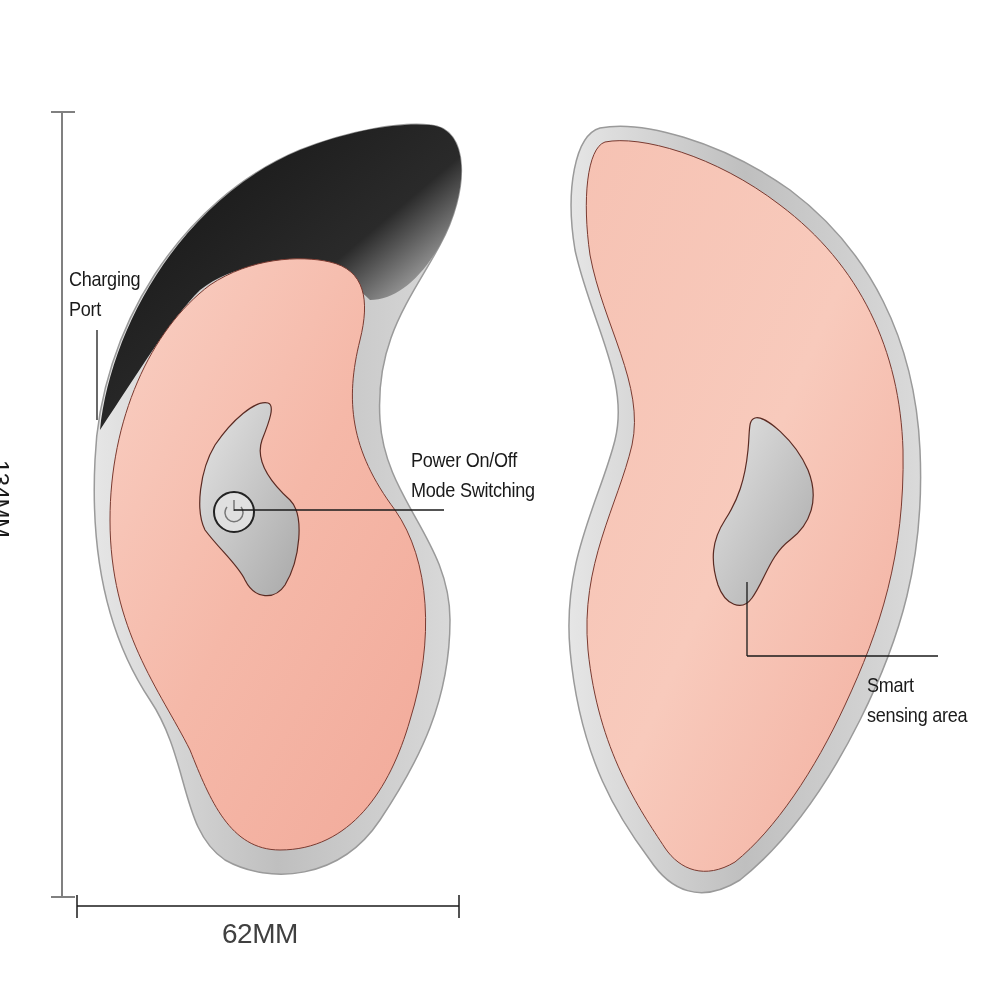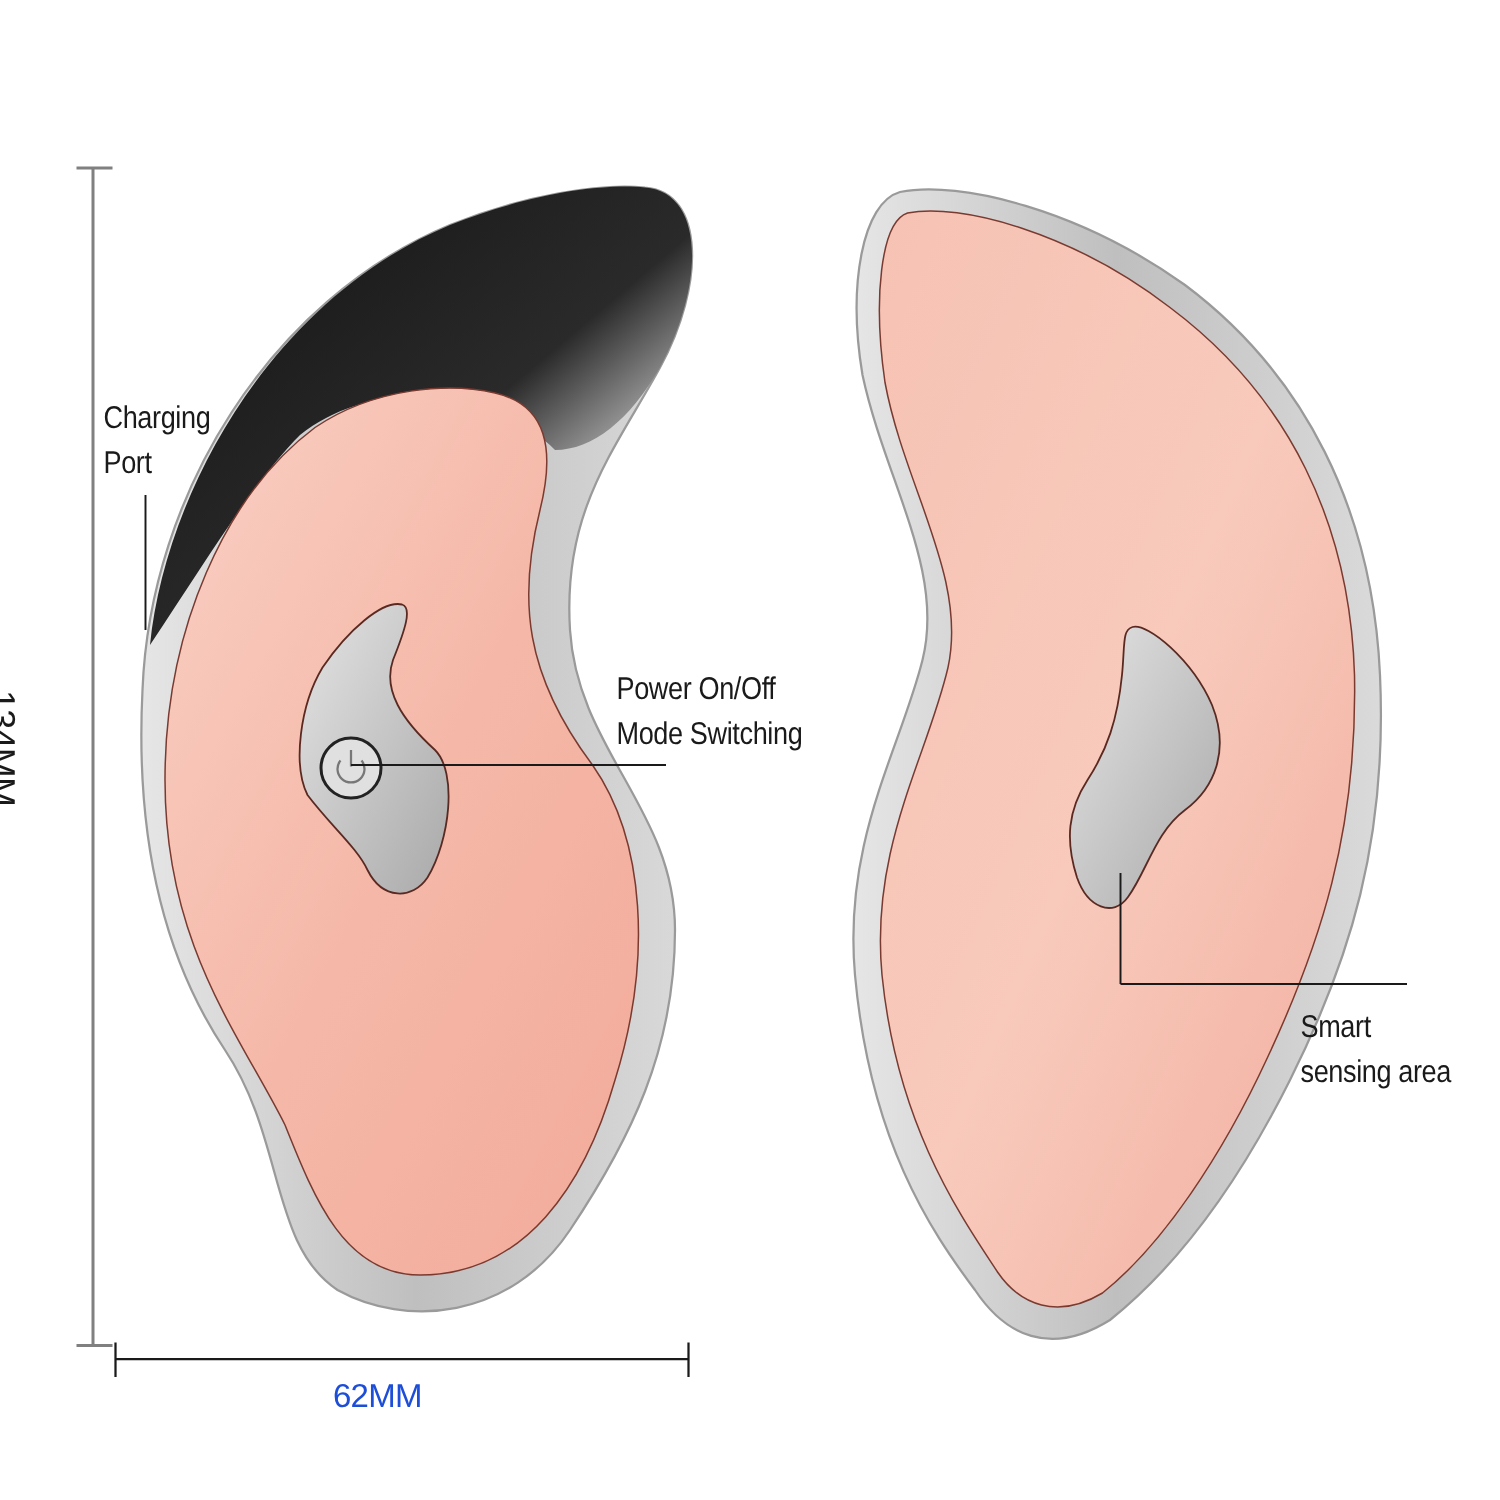--- a/index.html
+++ b/index.html
@@ -5,21 +5,21 @@
   html, body { margin: 0; padding: 0; background: #ffffff; }
   body { width: 1000px; height: 1000px; position: relative; overflow: hidden;
          font-family: "Liberation Sans", "DejaVu Sans", sans-serif; }
   .canvas { position: absolute; inset: 0; }
   svg.art { position: absolute; left: 0; top: 0; width: 1000px; height: 1000px; }
   .label { position: absolute; color: #1a1a1a; font-size: 21px; line-height: 30px;
            letter-spacing: -0.3px; transform: scaleX(0.86); transform-origin: left top; white-space: nowrap; }
   .label span { display: block; }
   .dim-vert { position: absolute; left: 14px; top: 460px; font-size: 24px; color: #1a1a1a;
               transform: rotate(90deg); transform-origin: left top; white-space: nowrap; letter-spacing: -0.5px; }
-  .dim-horz { position: absolute; left: 222px; top: 918px; font-size: 22px; color: #1d4ed8; letter-spacing: -0.5px; }
+  .dim-horz { position: absolute; left: 222px; top: 918px; font-size: 28px; color: #404040; letter-spacing: -0.5px; }
 </style>
 </head>
 <body>
 
 <div class="canvas">
 
   <svg class="art" viewBox="0 0 1000 1000">
     <defs>
       <linearGradient id="pinkL" x1="0" y1="0" x2="1" y2="1">
         <stop offset="0" stop-color="#f9d0c4"></stop>

